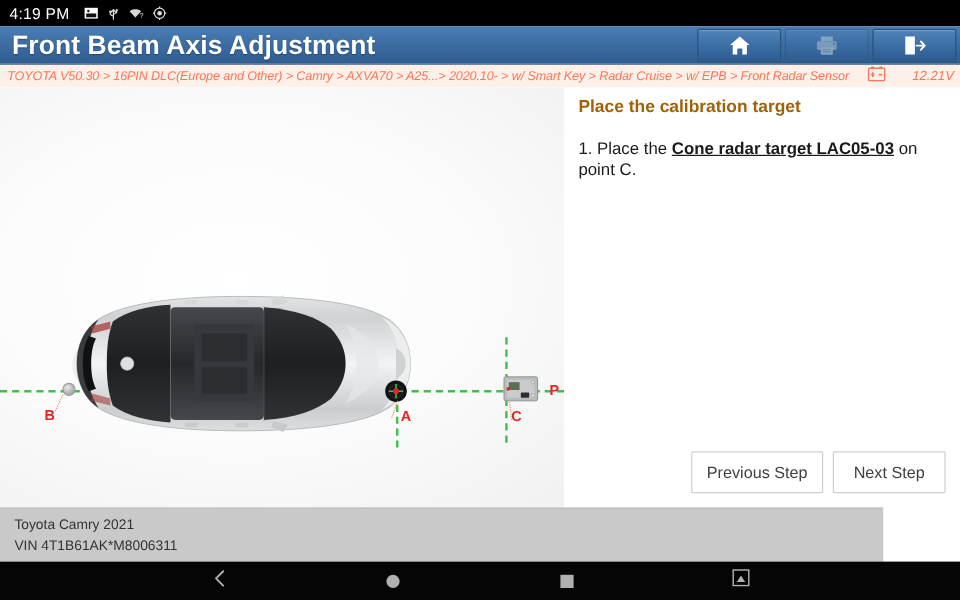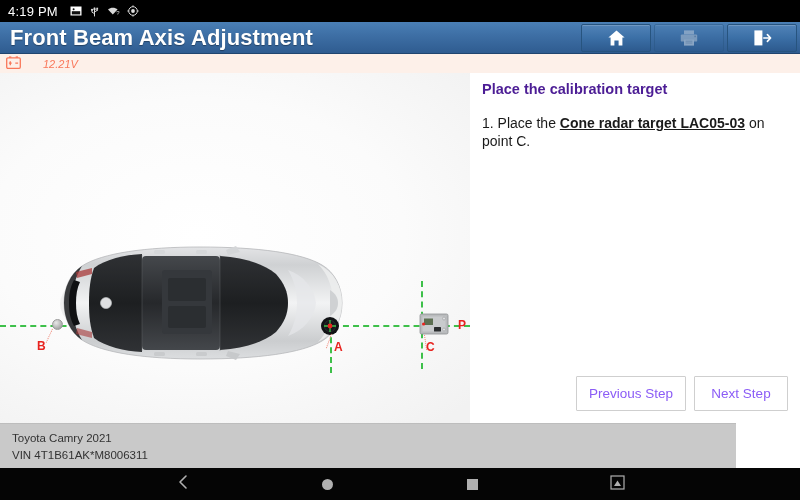--- a/index.html
+++ b/index.html
@@ -84,38 +84,38 @@
     width: 470px; height: 350px;
     background: radial-gradient(ellipse 80% 70% at 42% 46%, #ffffff 0%, #fbfbfb 55%, #f2f2f2 100%);
     overflow: hidden;
   }
   .instr-pane {
     position: relative;
     width: 330px; height: 350px;
     padding: 8px 12px 0 12px;
     background: #ffffff;
   }
-  .instr-title { font-size: 14.5px; font-weight: bold; color: #4c1d95; }
+  .instr-title { font-size: 14.5px; font-weight: bold; color: #a16207; }
   .instr-body {
     margin-top: 18px;
     font-size: 14px; color: #1a1a1a; line-height: 1.28;
   }
   .instr-body b { font-weight: bold; text-decoration: underline; }
 
   .step-buttons {
     position: absolute; left: 0; bottom: 12px;
     width: 330px;
     display: flex; justify-content: flex-end; gap: 8px;
     padding-right: 12px;
   }
   .step-btn {
     min-width: 94px; height: 35px;
     border: 1px solid #cfcfcf;
     background: #ffffff;
-    color: #8b5cf6; font-size: 13.5px;
+    color: #404040; font-size: 13.5px;
     display: flex; align-items: center; justify-content: center;
     border-radius: 1px;
     padding: 0 12px;
   }
 
   
   .car-wrap { position: absolute; left: 50px; top: 155px; width: 300px; height: 150px; }
   .car-img { width: 300px; height: 150px; display: block; }
 
   .axis-h {
@@ -286,20 +286,21 @@
           <svg width="20" height="18" viewBox="0 0 20 18">
               <path d="M2.4 1.4 H10.4 V16.4 H2.4 Z" fill="#ffffff"></path>
               <path d="M11.8 9 H18.2 M15.4 5.6 L18.6 9 L15.4 12.4" stroke="#ffffff" stroke-width="1.6" fill="none" stroke-linecap="round" stroke-linejoin="round"></path>
             </svg>
         </span>
       </div>
     </div>
   </div>
 
   <div class="breadcrumb">
+    <span class="bc-path">TOYOTA V50.30 &gt; 16PIN DLC(Europe and Other) &gt; Camry &gt; AXVA70 &gt; A25...&gt; 2020.10- &gt; w/ Smart Key &gt; Radar Cruise &gt; w/ EPB &gt; Front Radar Sensor</span>
     <span class="bc-right">
       <span>
         <svg width="15" height="13" viewBox="0 0 15 13">
             <rect x="3" y="0.4" width="2.3" height="1.4" fill="#f9775a"></rect>
             <rect x="9.7" y="0.4" width="2.3" height="1.4" fill="#f9775a"></rect>
             <rect x="0.7" y="1.9" width="13.6" height="10.4" rx="1.2" fill="none" stroke="#f9775a" stroke-width="1.3"></rect>
             <path d="M4.3 5.2 V9.2 M2.9 7.2 H5.7 M9.3 7.2 H12.1" stroke="#f9775a" stroke-width="1.3"></path>
           </svg>
       </span>
       <span class="bc-volt">12.21V</span>

